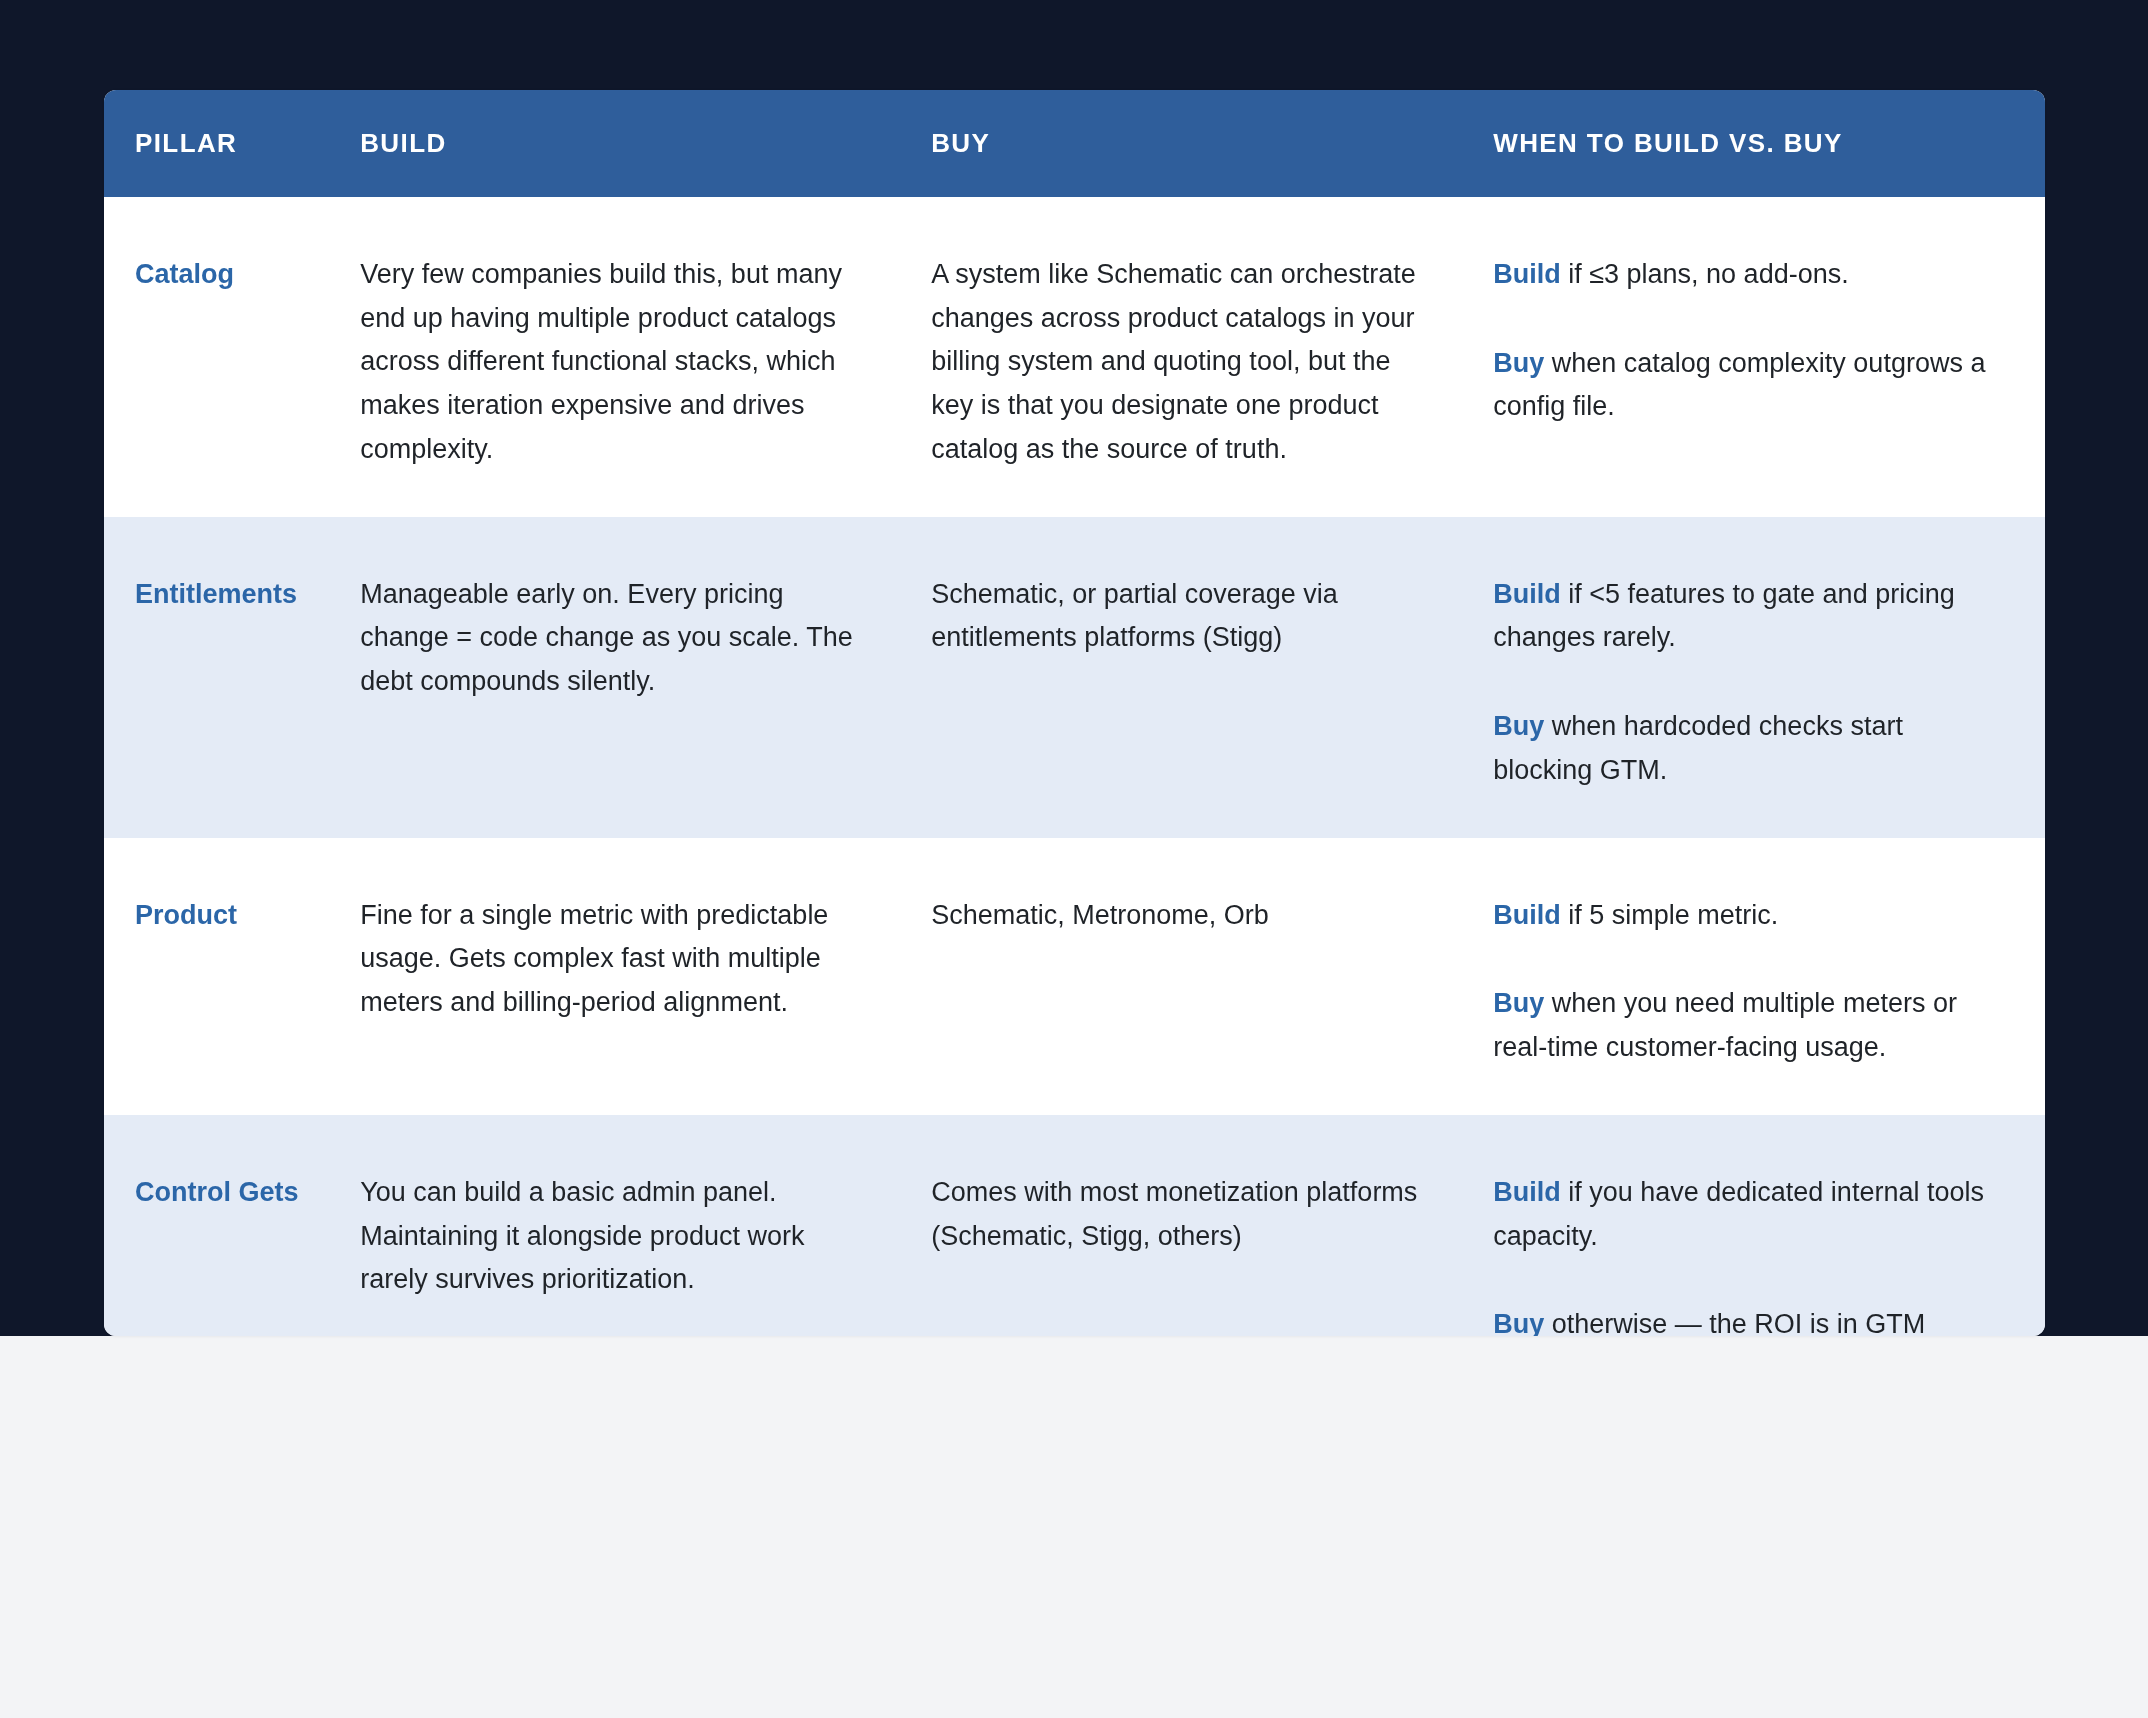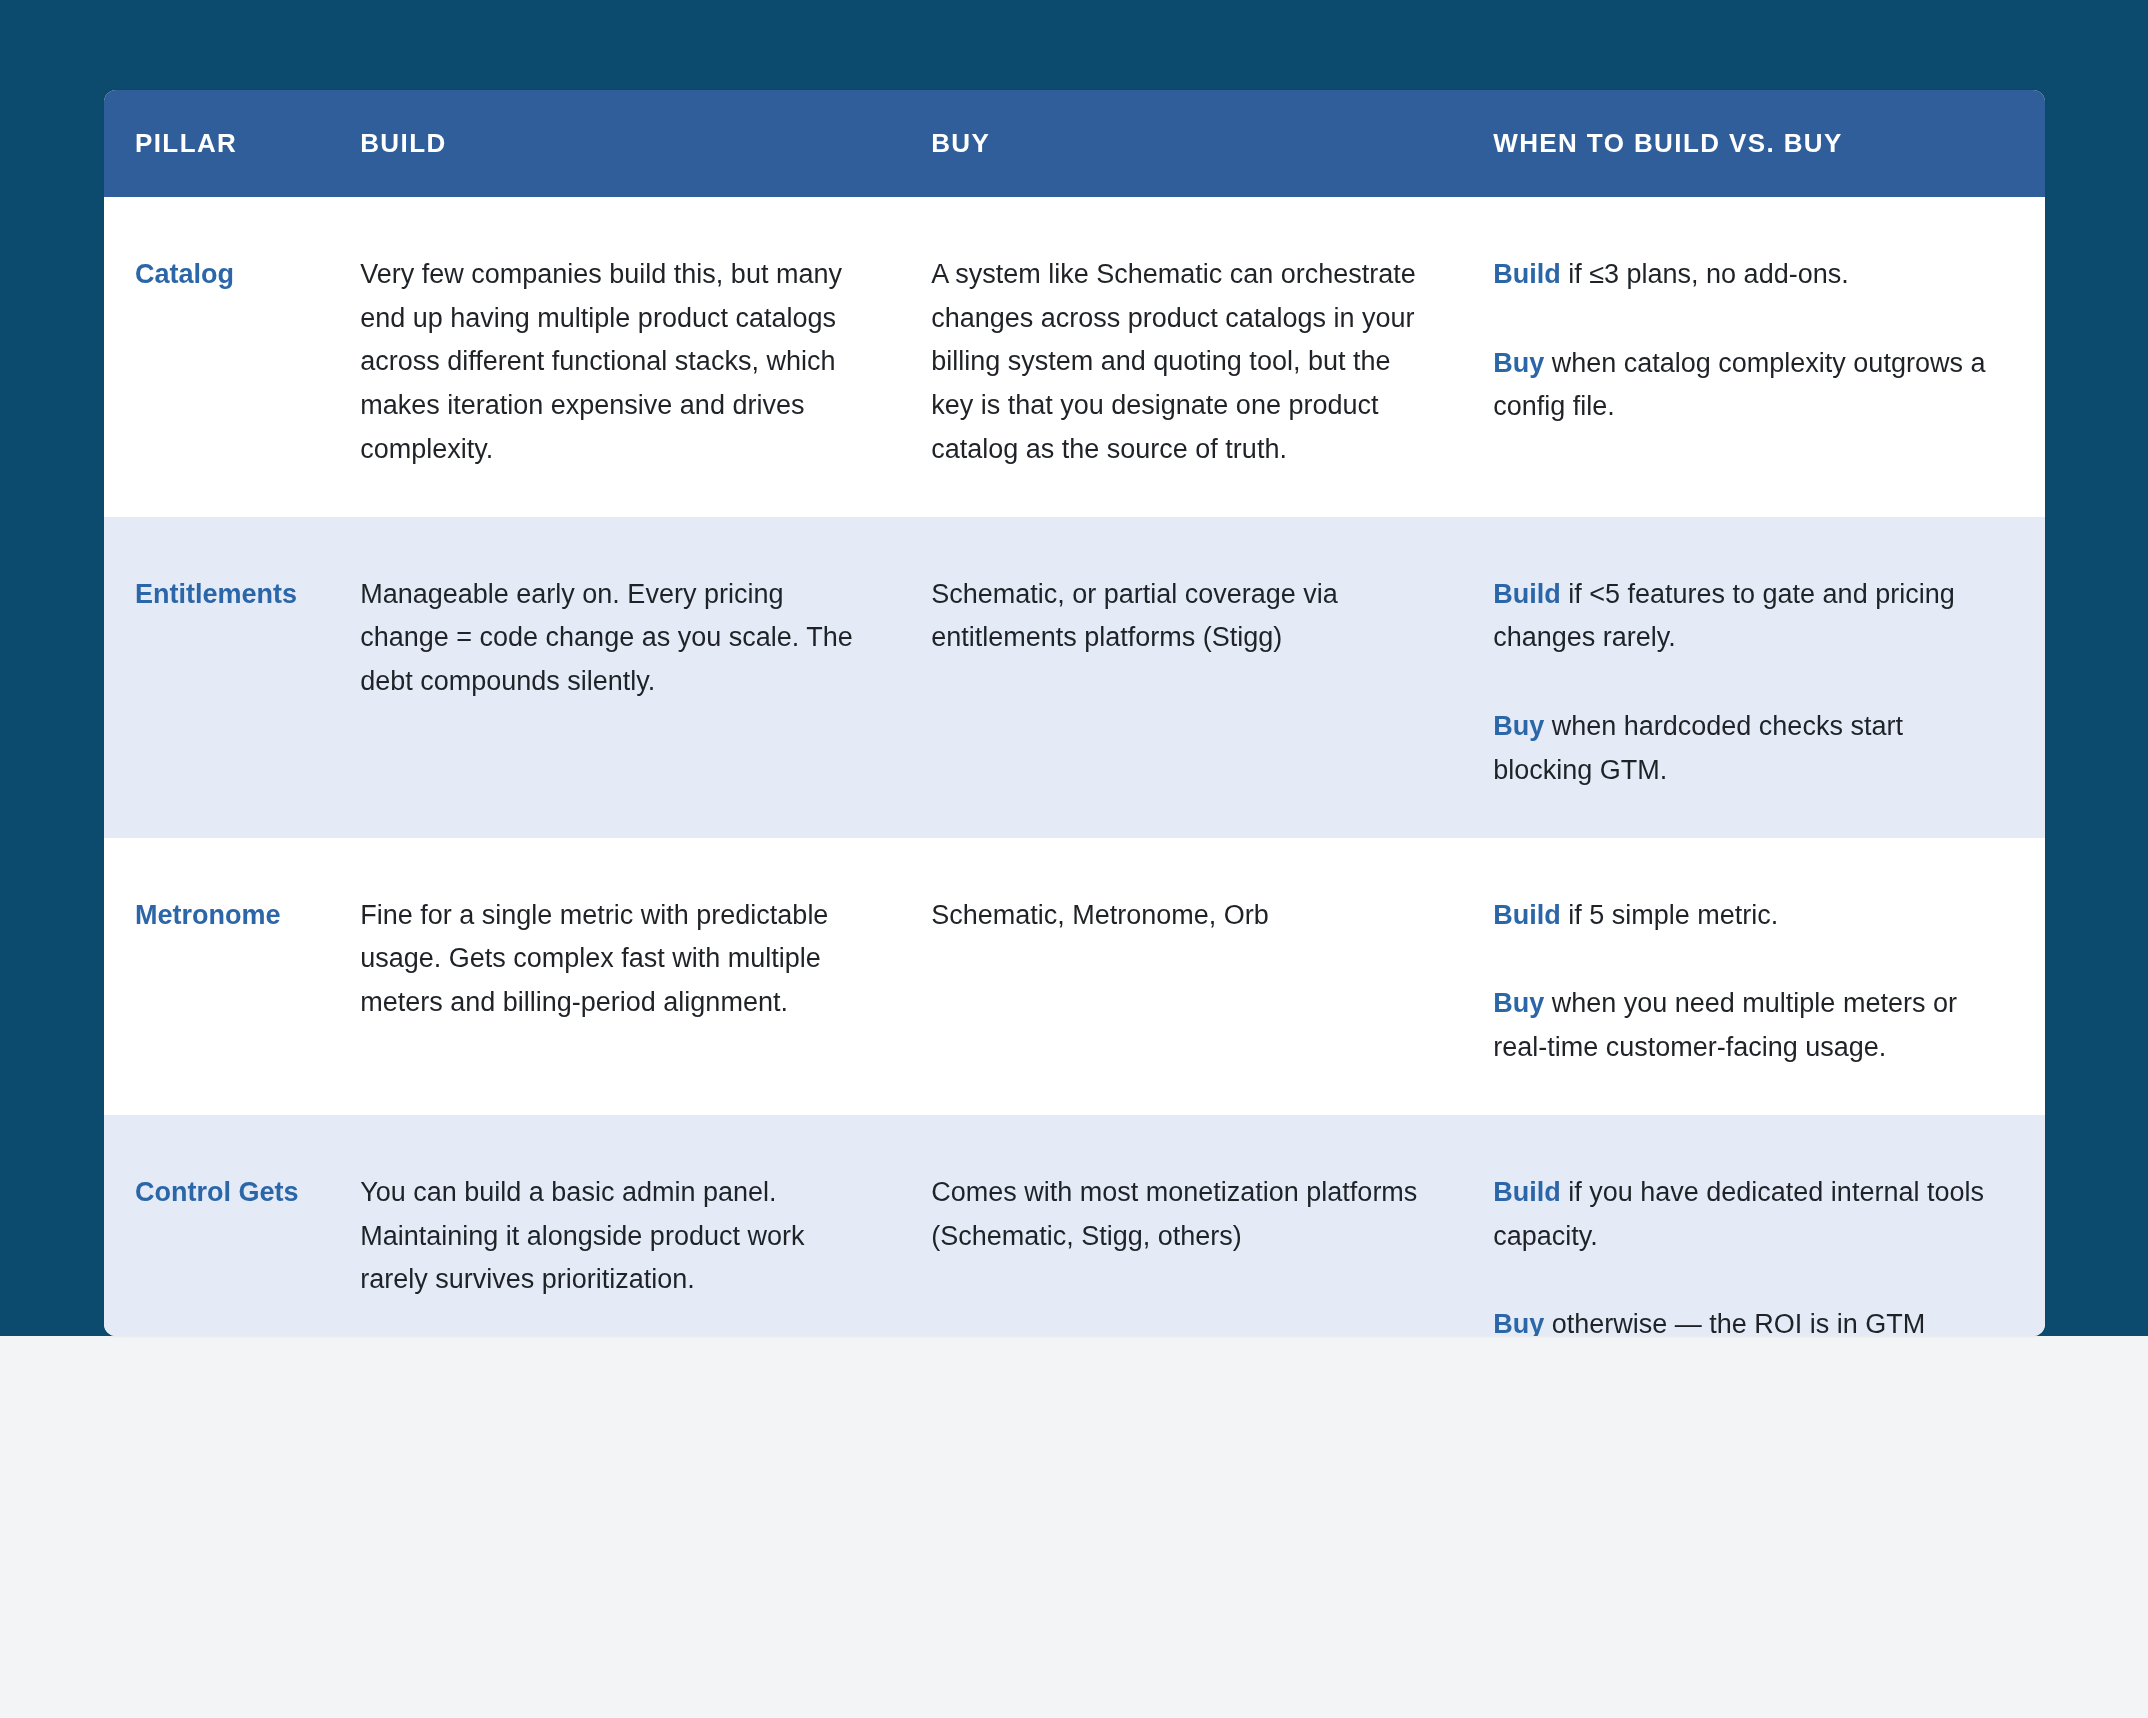--- a/index.html
+++ b/index.html
@@ -8,21 +8,21 @@
     width: 2149px;
     height: 1718px;
     background: #f3f4f6;
     font-family: "Liberation Sans", sans-serif;
     -webkit-font-smoothing: antialiased;
   }
 
   .page {
     width: 2149px;
     height: 1336px;
-    background: #0c4a6e;
+    background: #0f172a;
     position: relative;
     display: flex;
     flex-direction: column;
     align-items: center;
     padding: 90px 104px 0 104px;
   }
 
   .card {
     width: 1941px;
     background: #ffffff;
@@ -157,21 +157,21 @@
             <span class="cell-text">Schematic, or partial coverage via entitlements platforms (Stigg)</span>
           </td>
           <td class="c-when">
             <div class="when-block"><span class="kw">Build</span><span> if &lt;5 features to gate and pricing changes rarely.</span></div>
             <div class="when-block"><span class="kw">Buy</span><span> when hardcoded checks start blocking GTM.</span></div>
           </td>
         </tr>
 
         <tr class="row-odd">
           <td class="c-pillar">
-            <span class="pillar-label">Metronome</span>
+            <span class="pillar-label">Product</span>
           </td>
           <td class="c-build">
             <span class="cell-text">Fine for a single metric with predictable usage. Gets complex fast with multiple meters and billing-period alignment.</span>
           </td>
           <td class="c-buy">
             <span class="cell-text">Schematic, Metronome, Orb</span>
           </td>
           <td class="c-when">
             <div class="when-block"><span class="kw">Build</span><span> if 5 simple metric.</span></div>
             <div class="when-block"><span class="kw">Buy</span><span> when you need multiple meters or real-time customer-facing usage.</span></div>

